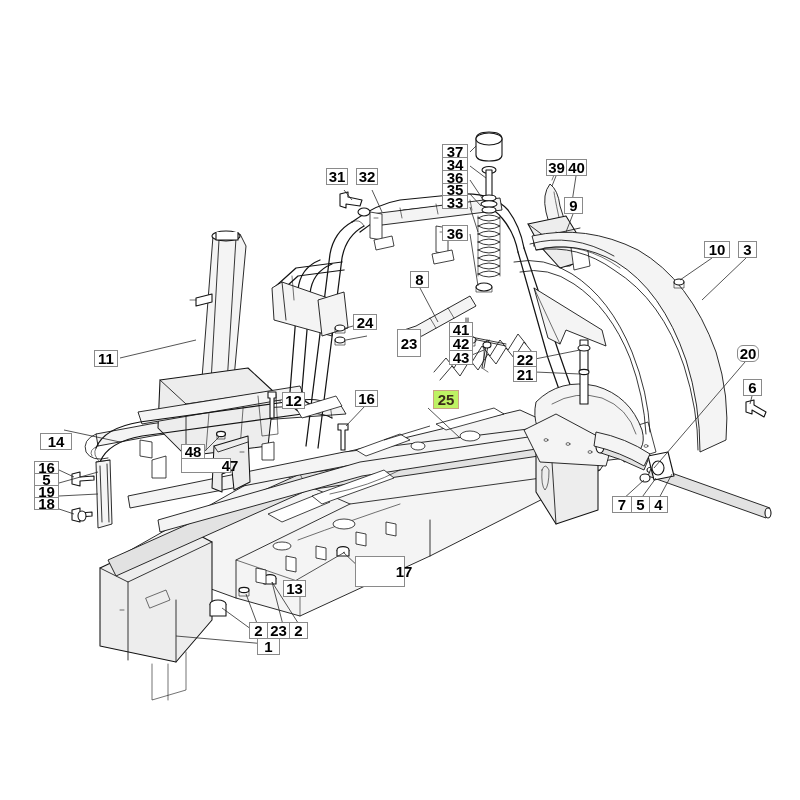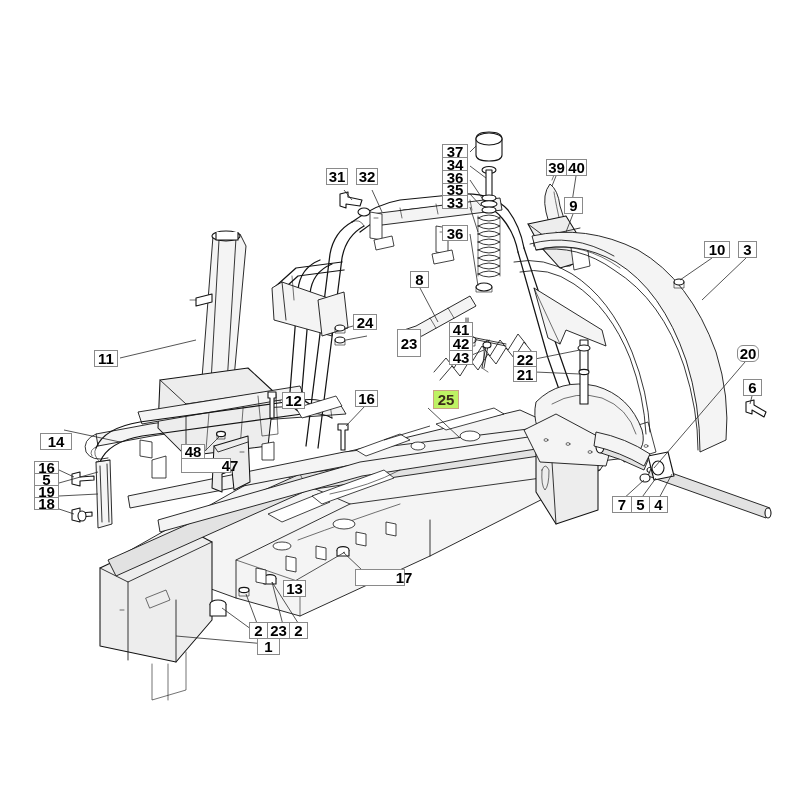--- a/index.html
+++ b/index.html
@@ -588,21 +588,21 @@
   </div>
 
   <div class="hrow" style="left:612px;top:496px;height:17px;">
     <div class="lbl" style="width:20px;">7</div>
     <div class="lbl" style="width:19px;">5</div>
     <div class="lbl" style="width:19px;">4</div>
   </div>
 
   <div class="lbl" style="left:283px;top:580px;width:23px;height:17px;">13</div>
 
-  <div class="lbl" style="left:355px;top:569px;width:23px;height:17px;padding-left:48px;">17</div>
+  <div class="lbl" style="left:355px;top:556px;width:23px;height:31px;padding-left:48px;">17</div>
 
   <div class="hrow" style="left:249px;top:622px;height:17px;">
     <div class="lbl" style="width:19px;">2</div>
     <div class="lbl" style="width:23px;">23</div>
     <div class="lbl" style="width:19px;">2</div>
   </div>
 
   <div class="lbl" style="left:257px;top:638px;width:23px;height:17px;">1</div>
 
 </div>

